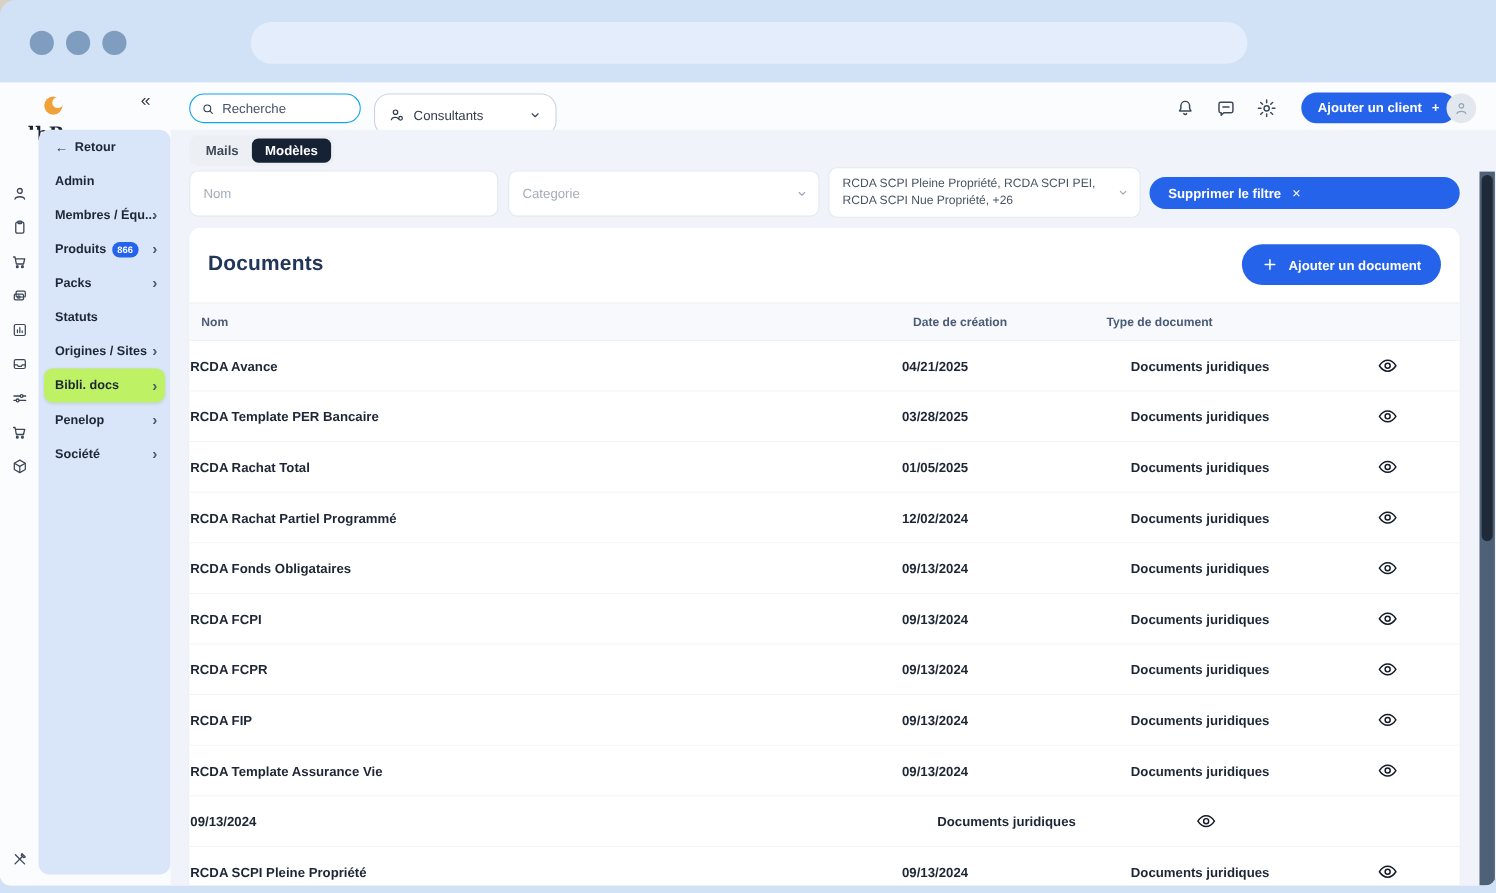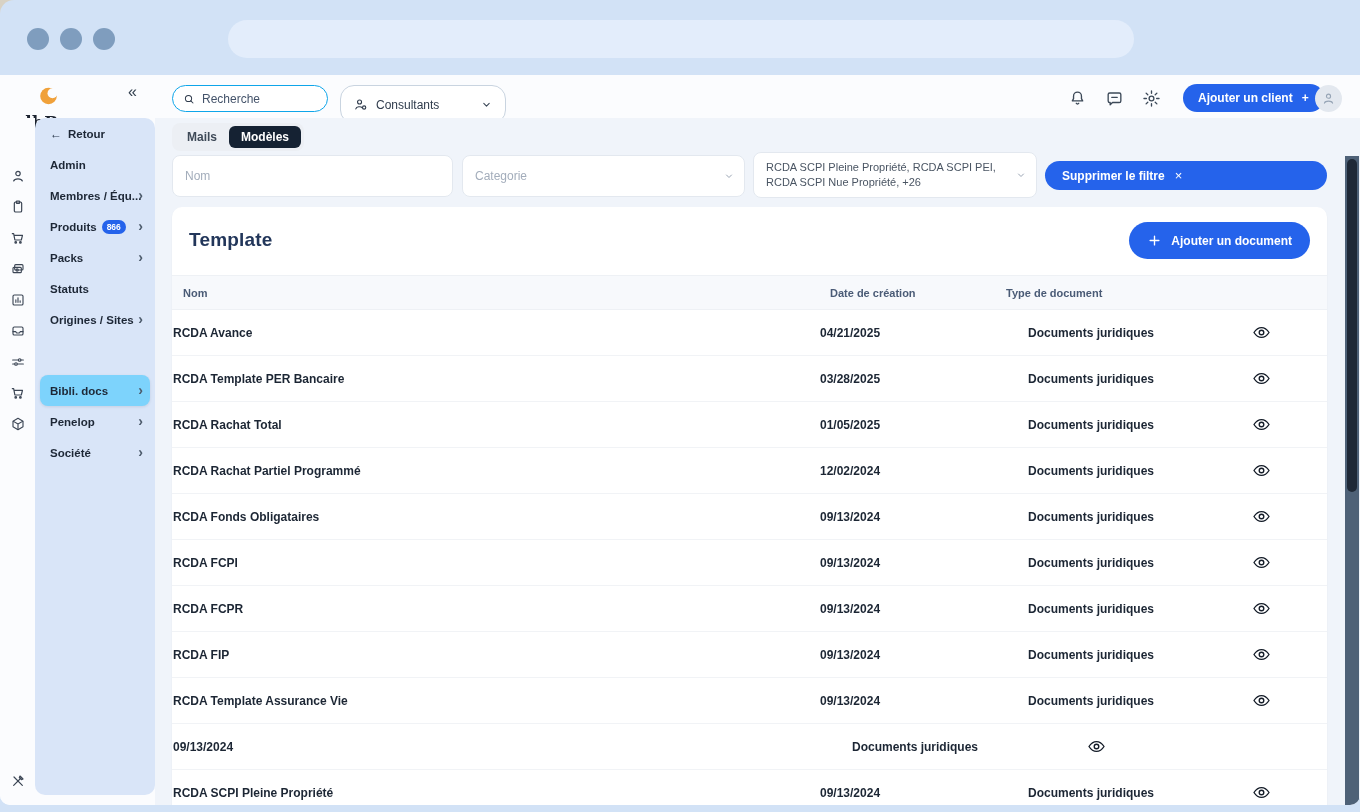--- a/index.html
+++ b/index.html
@@ -38,21 +38,21 @@
 
   
   .rail { position:absolute; left:0; top:43px; width:35px; bottom:0; background:#fbfcfe; }
   .rail-icons { position:absolute; top:50px; left:0; width:35px; display:flex; flex-direction:column; align-items:center; gap:15px; }
   .rail-icons .ic, .rail-bottom .ic { width:16px; height:16px; color:#3c4655; cursor:pointer; }
   .rail-bottom { position:absolute; bottom:16px; left:0; width:35px; display:flex; justify-content:center; }
 
   
   .sidebar { position:absolute; left:35px; top:43px; width:120px; bottom:10px; background:#d9e5f8; border-radius:10px; overflow:hidden; }
   .side-item { height:31px; display:flex; align-items:center; padding:0 20px 0 10px; margin:0 5px; font-size:11.5px; font-weight:700; color:#1d2736; position:relative; border-radius:8px; cursor:pointer; white-space:nowrap; }
-  .side-item.selected { background:#7dd3fc; box-shadow:0 1px 3px rgba(15,23,42,.10);margin-top:40px; }
+  .side-item.selected { background:#bef264; box-shadow:0 1px 3px rgba(15,23,42,.10); }
   .side-item .back-arrow { margin-right:6px; font-size:12px; color:#2b394c; }
   .side-badge { background:#2563eb; color:#fff; font-size:8.5px; font-weight:700; border-radius:999px; padding:2px 5px; margin-left:5px; }
   .side-chevron { position:absolute; right:7px; color:#4d5b6c; font-size:14px; line-height:1; top:8px; }
 
   
   .content { position:absolute; left:155px; top:43px; right:0; bottom:0; background:#f0f4fa; }
   .tabs { position:absolute; left:17px; top:5px; display:flex; background:#eceff4; border-radius:8px; padding:3px; }
   .tab { padding:4px 12px; font-size:12px; font-weight:600; color:#3f4a58; border-radius:6px; cursor:pointer; }
   .tab.active { background:#152233; color:#fff; }
 
@@ -343,21 +343,21 @@
           <use href="#i-chevron-down"></use>
         </svg>
     </div>
 
     <button class="f-clear">
       <span>Supprimer le filtre</span>
       <span class="x">×</span>
     </button>
 
     <section class="card">
-      <h1 class="card-title">Template</h1>
+      <h1 class="card-title">Documents</h1>
       <button class="btn-add">
         <svg class="ic">
             <use href="#i-plus"></use>
           </svg>
         <span>Ajouter un document</span>
       </button>
 
       <div class="thead">
         <div>Nom</div>
         <div>Date de création</div>

